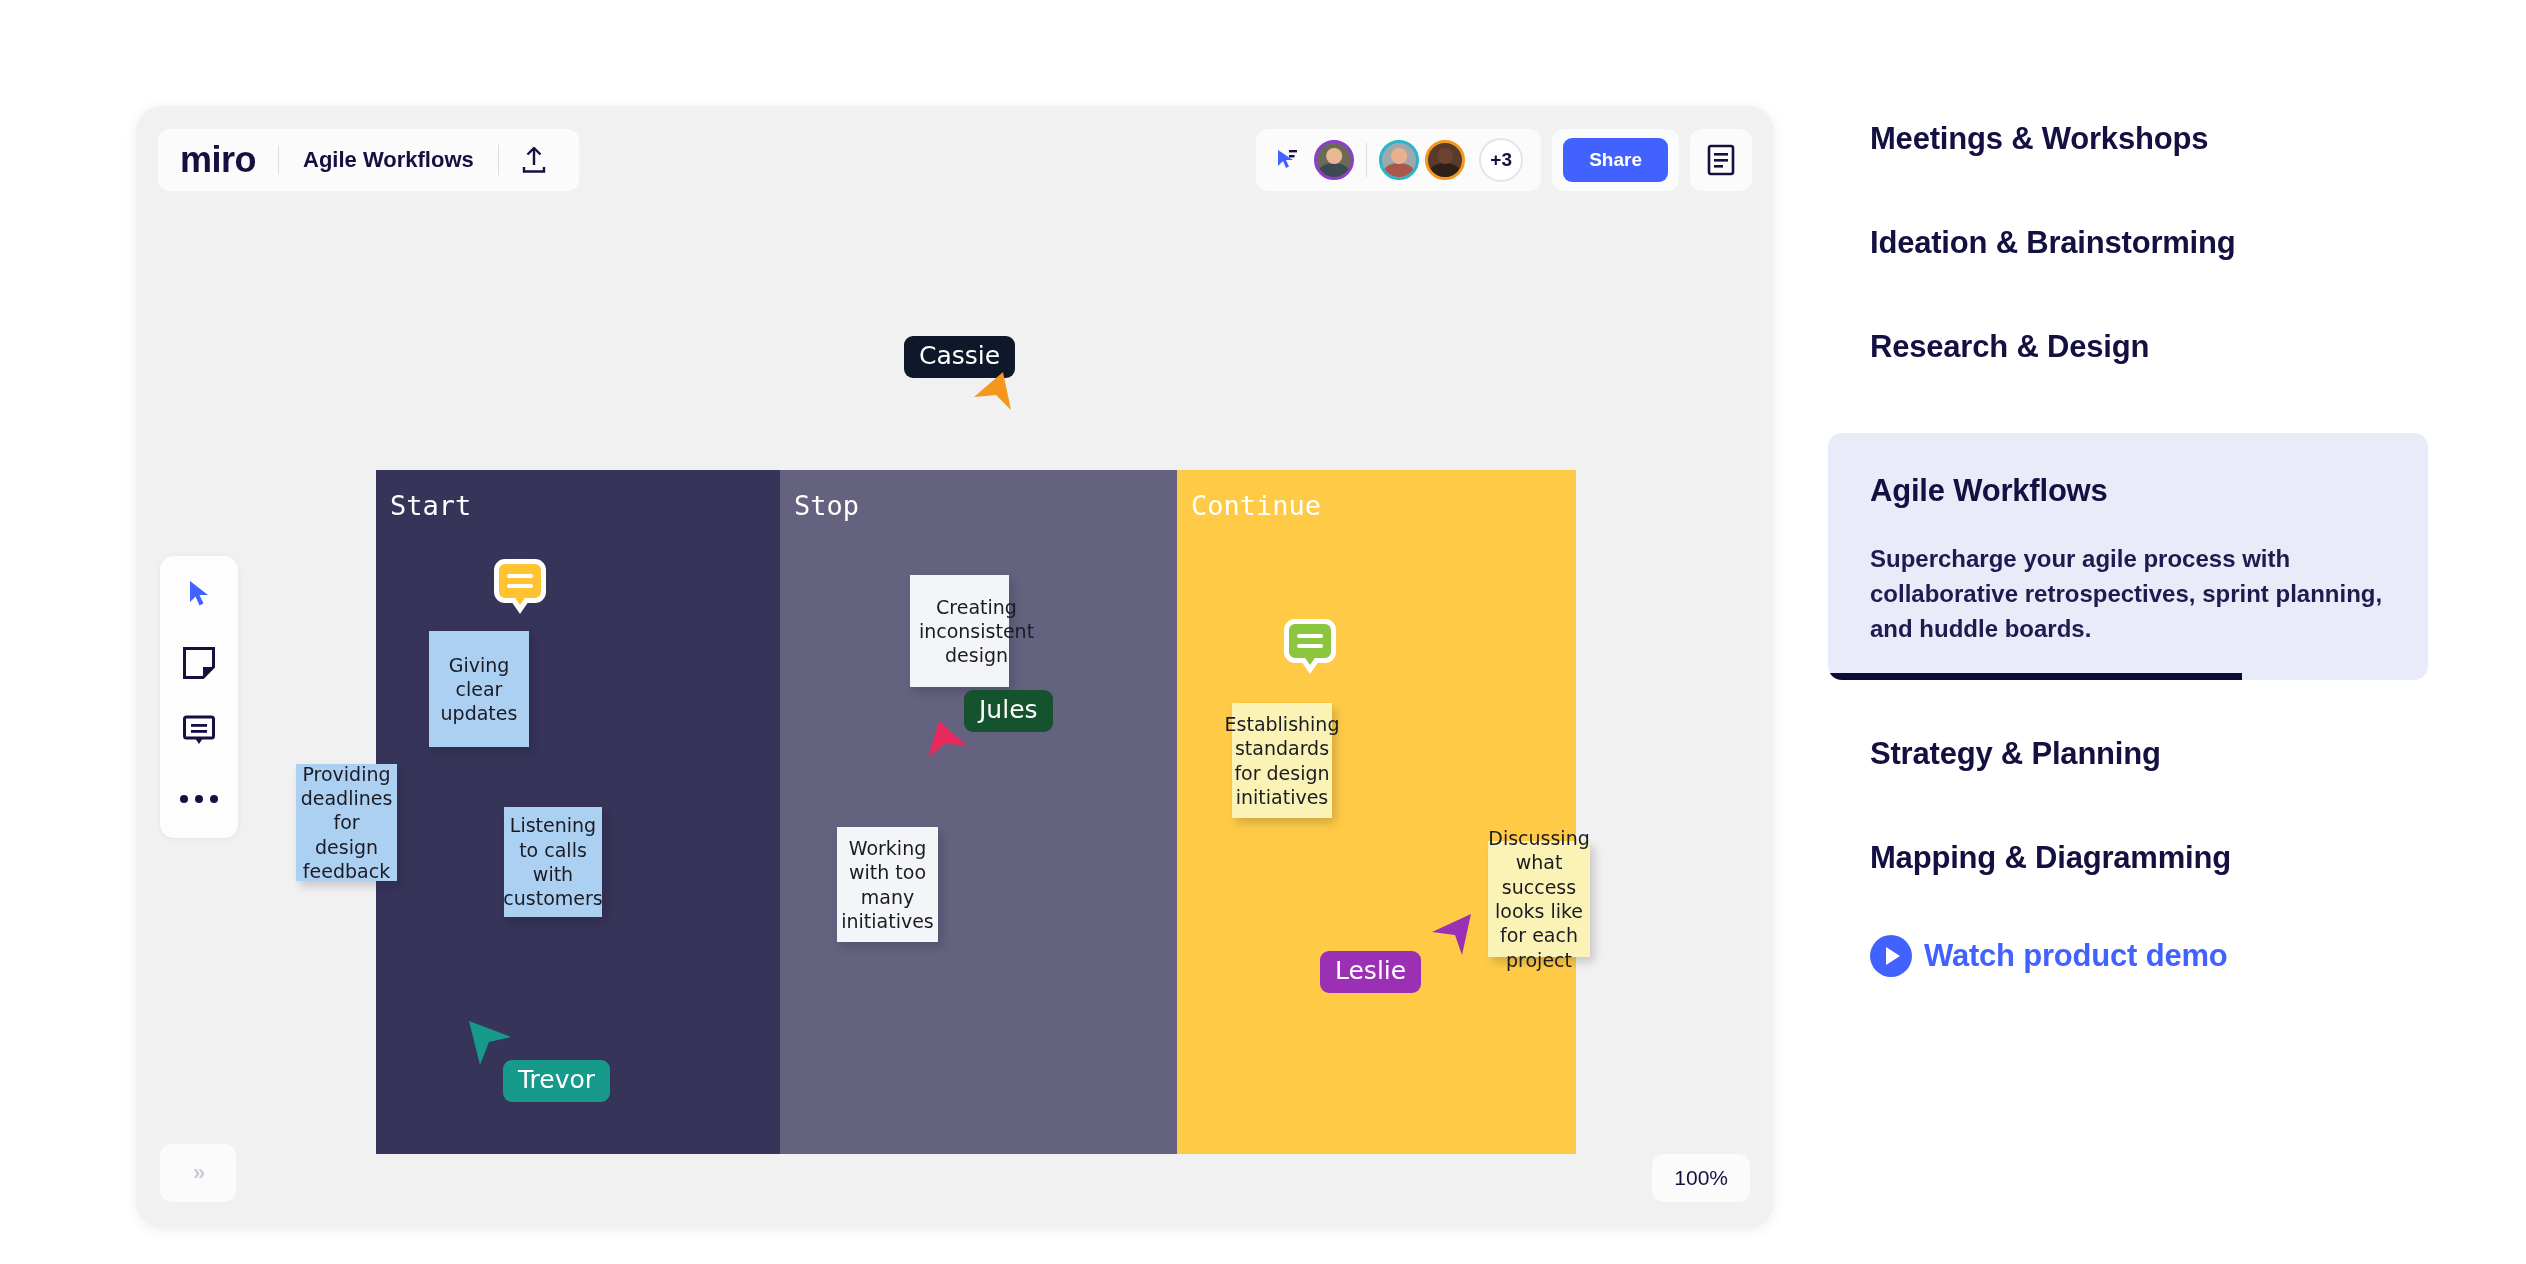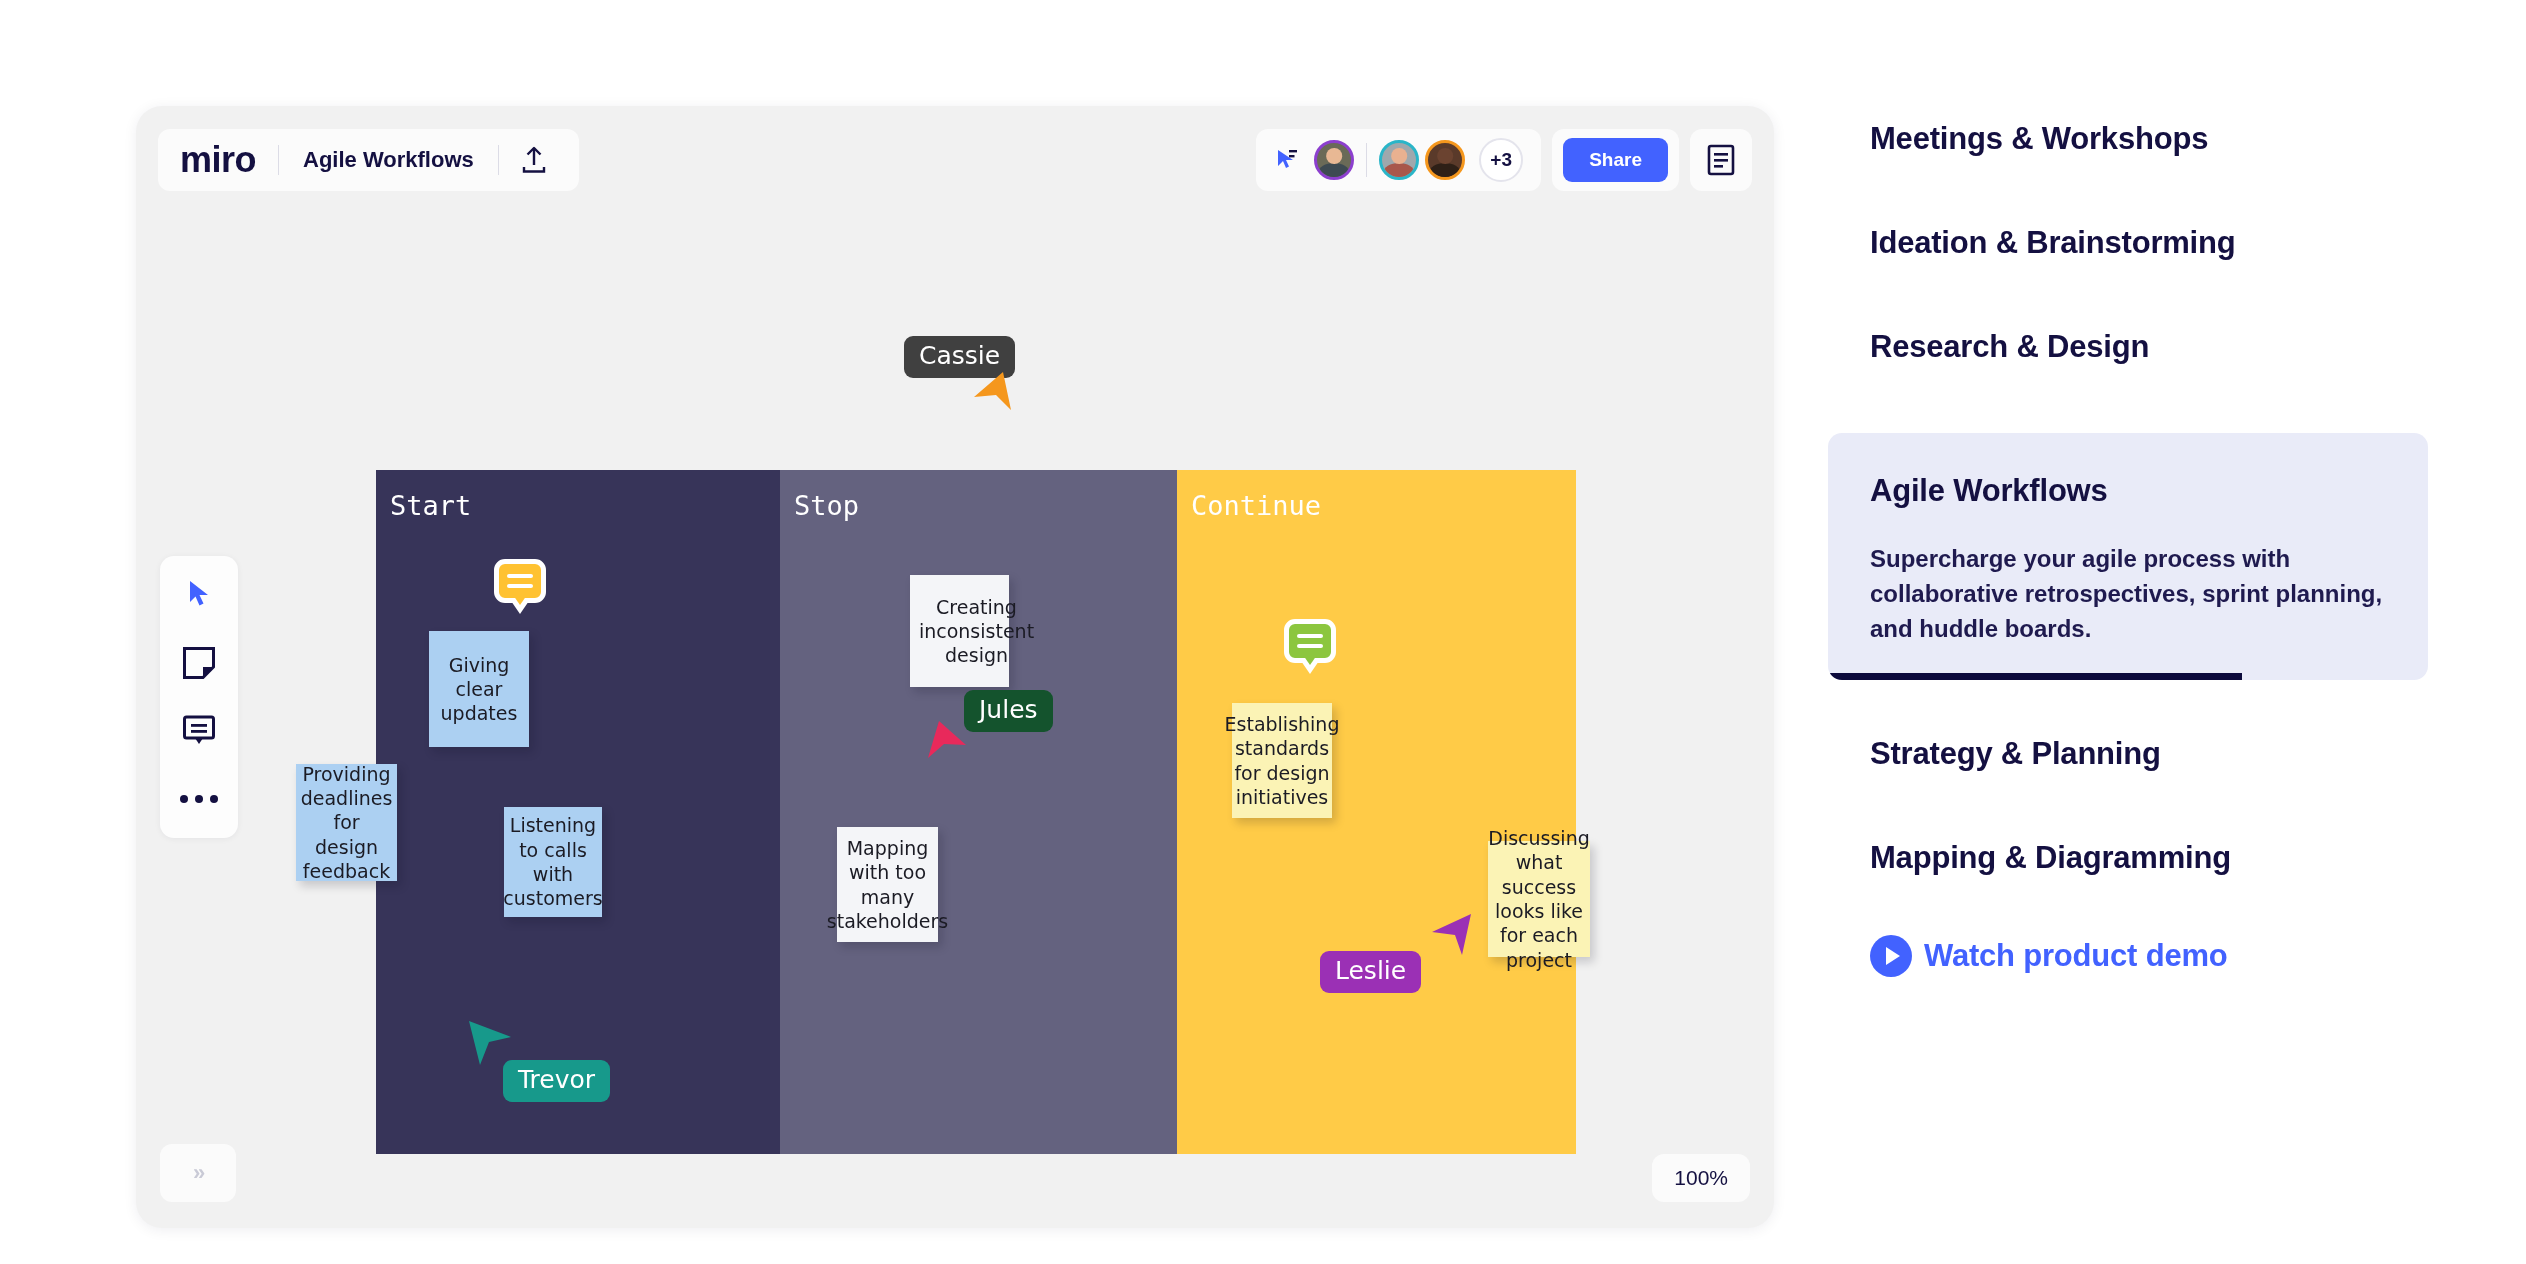--- a/index.html
+++ b/index.html
@@ -349,41 +349,41 @@
         <div class="sticky blue" style="left:53px; top:161px; width:100px; height:116px;">Giving clear updates</div>
 
         <div class="sticky blue" style="left:128px; top:337px; width:98px; height:110px;">Listening to calls with customers</div>
       </div>
 
       <div class="col col-stop">
         <div class="col-title">Stop</div>
 
         <div class="sticky white" style="left:130px; top:105px; width:99px; height:112px;padding-left:44px;">Creating inconsistent design</div>
 
-        <div class="sticky white" style="left:57px; top:357px; width:101px; height:115px;">Mapping with too many stakeholders</div>
+        <div class="sticky white" style="left:57px; top:357px; width:101px; height:115px;">Working with too many initiatives</div>
       </div>
 
       <div class="col col-continue">
         <div class="col-title">Continue</div>
 
         <div class="cbubble green" style="left:107px; top:149px;">
             <i></i>
             <i></i>
           </div>
 
         <div class="sticky yellow" style="left:55px; top:233px; width:100px; height:115px;">Establishing standards for design initiatives</div>
       </div>
 
       <div class="sticky yellow" style="left:1112px; top:371px; width:102px; height:116px;">Discussing what success looks like for each project</div>
     </div>
 
     <div class="sticky blue" style="left:160px; top:658px; width:101px; height:117px; z-index:3;text-align:center;">Providing deadlines for design feedback</div>
 
     <div class="cursor-tag" style="left:768px; top:230px;">
-      <div class="tag" style="background:#404040;">Cassie</div>
+      <div class="tag" style="background:#0f172a;">Cassie</div>
       <svg class="ptr" style="left:66px; top:28px;" width="46" height="50" viewBox="0 0 46 50">
         <path d="M33 8 L41 46 L26 31 L4 33 Z" fill="#f5971d"></path>
       </svg>
     </div>
 
     <div class="cursor-tag" style="left:828px; top:584px;">
       <div class="tag" style="background:#14532d;">Jules</div>
       <svg class="ptr" style="left:-42px; top:24px;" width="50" height="52" viewBox="0 0 50 52">
         <path d="M17 7 L44 31 L22 30 L6 44 Z" fill="#e8295b"></path>
       </svg>

